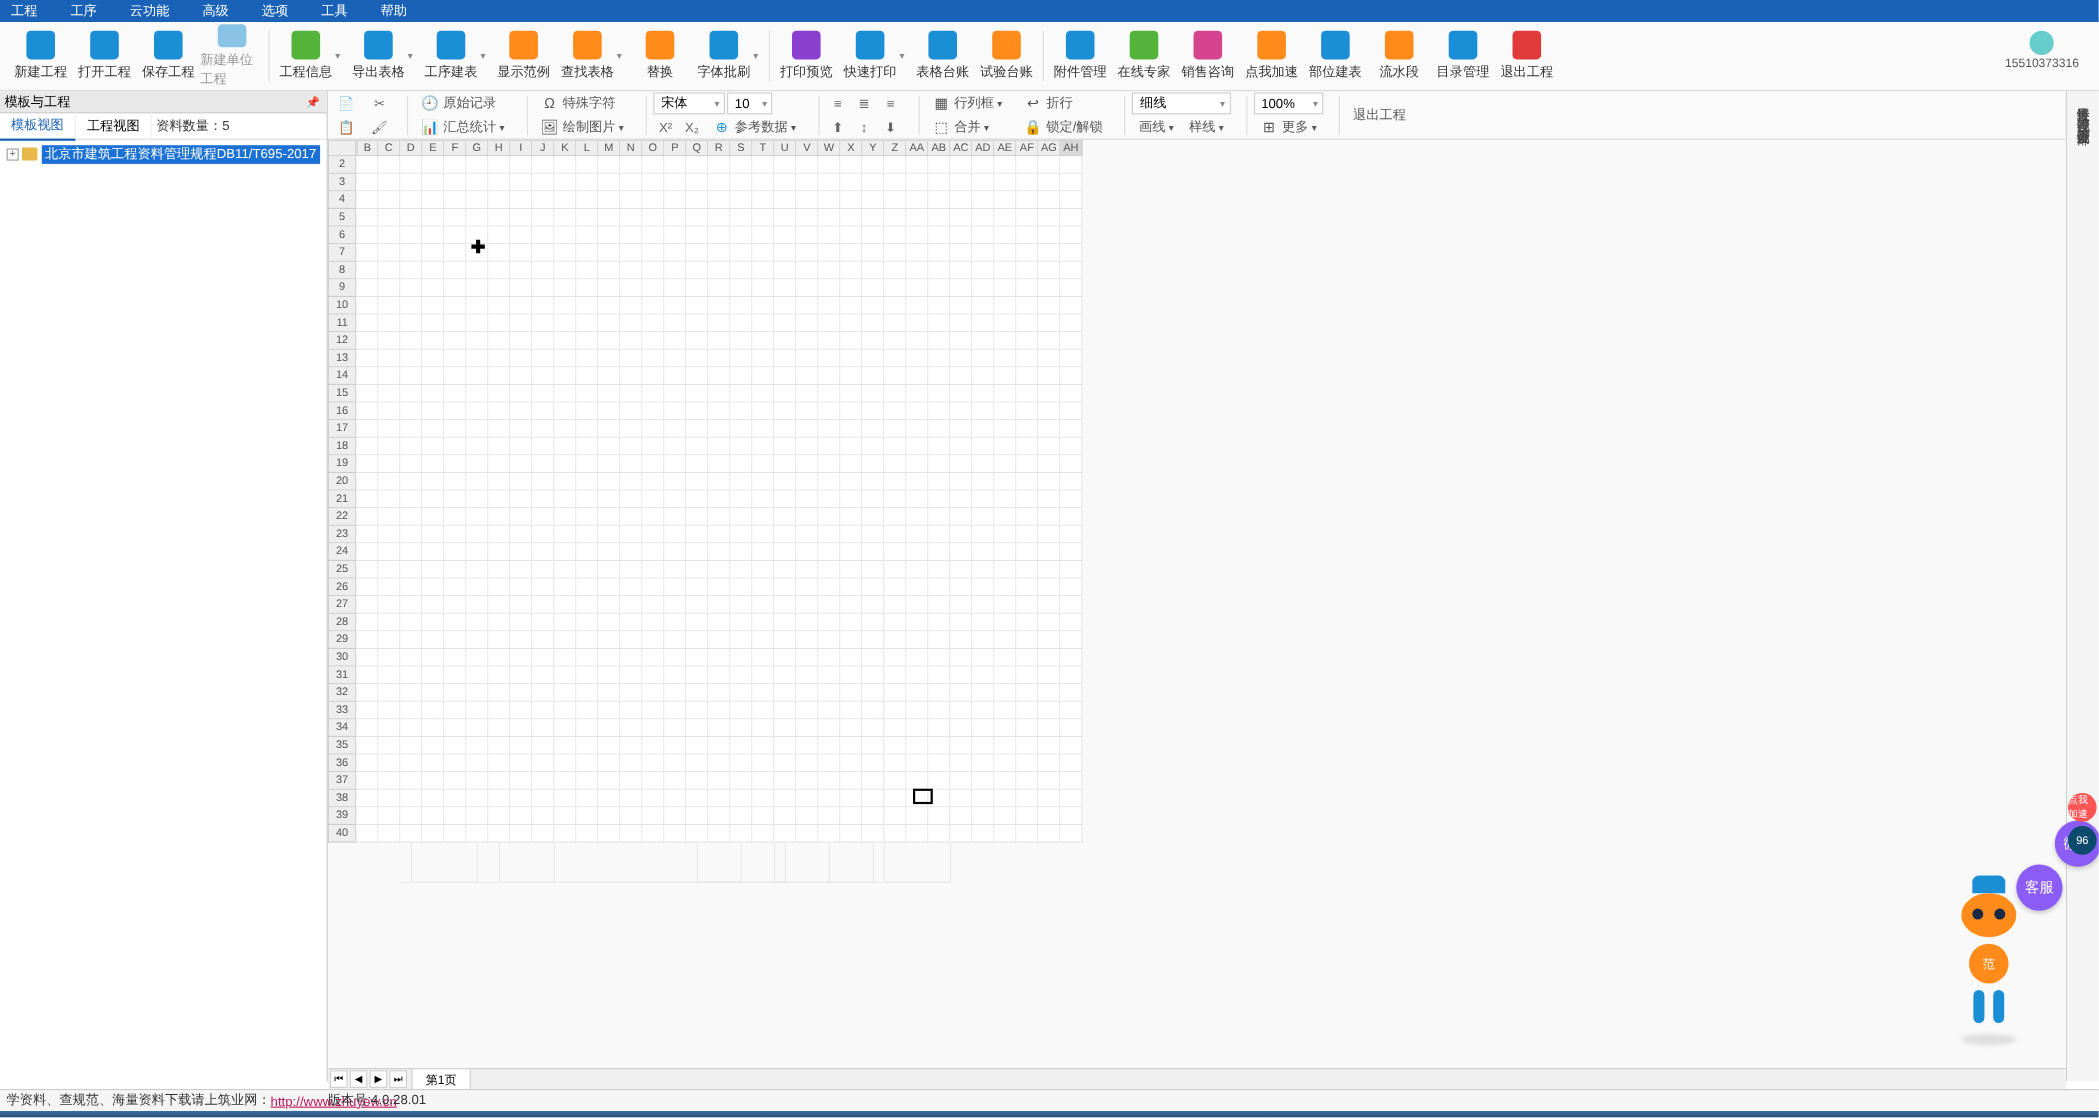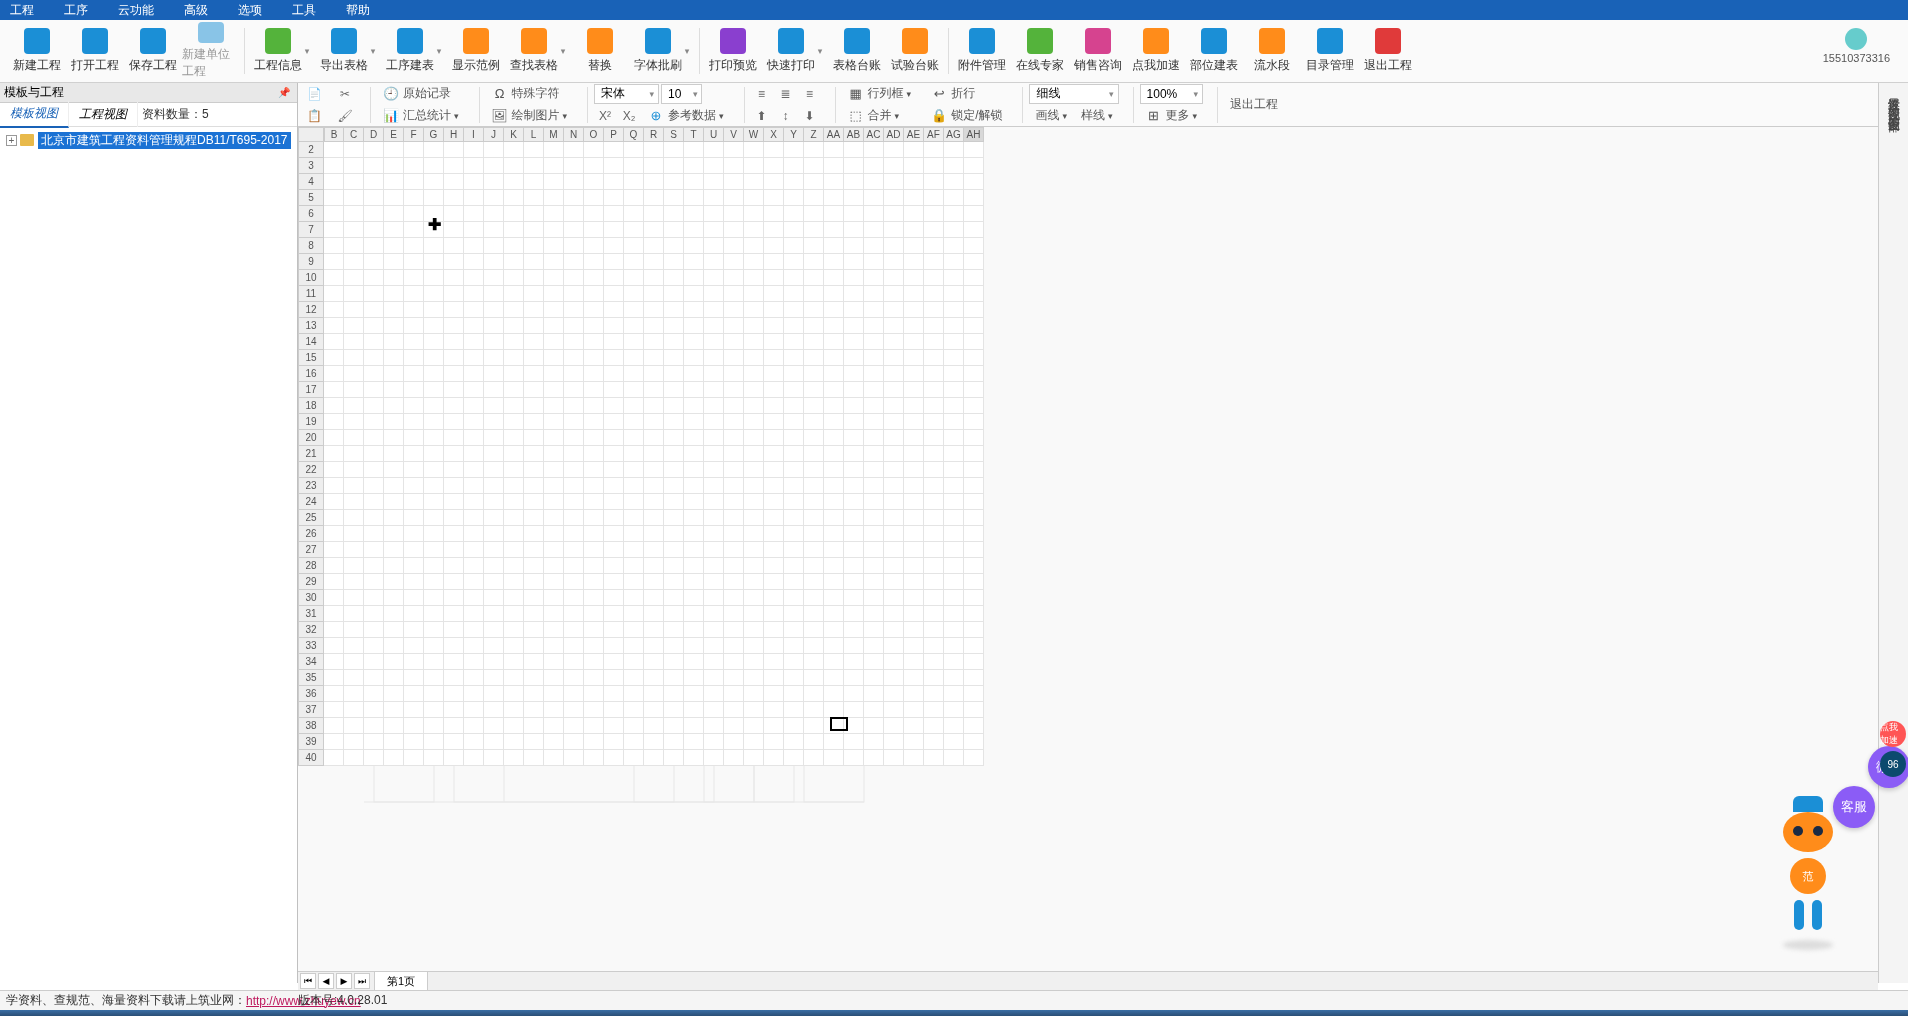--- a/index.html
+++ b/index.html
@@ -19,21 +19,21 @@
 .tool-dd { width: 8px; display:flex; align-items:center; justify-content:center; color:#888; font-size:9px; margin-left:-4px; margin-right:4px; cursor:pointer;}
 .user-badge { position:absolute; right:18px; top:8px; display:flex; flex-direction:column; align-items:center; }
 .user-avatar { width:22px; height:22px; border-radius:50%; background:#6cc; margin-bottom:2px;}
 .user-id { font-size:11px; color:#555;}
 
 
 .left-panel { position:absolute; left:0; top:83px; width:298px; height:900px; border-right:1px solid #c0c0c0; background:#fff; }
 .panel-title { height:20px; background:#e8e8e8; font-size:12px; padding-left:4px; display:flex; align-items:center; justify-content:space-between; border-bottom:1px solid #ccc;}
 .panel-title .pin { font-size:10px; margin-right:6px; cursor:pointer;}
 .panel-tabs { height:24px; display:flex; align-items:center; border-bottom:1px solid #ddd; font-size:12px; }
-.ptab { padding:4px 10px; cursor:pointer; border-right:1px solid #eee;font-style:italic;}
+.ptab { padding:4px 10px; cursor:pointer; border-right:1px solid #eee;}
 .ptab.active { color:#1962b7; border-bottom:2px solid #1962b7; }
 .data-count { margin-left: 4px; color:#333; }
 .search-row { display:flex; align-items:center; padding:6px 4px; gap:6px;}
 .search-input { flex:1; height:24px; border:1px solid #ccc; border-radius:12px; padding:0 10px; font-size:12px; color:#aaa;}
 .search-icons span { color:#1962b7; font-size:15px; margin:0 3px; cursor:pointer; font-weight:bold;}
 .tree { padding:4px 6px; font-size:12px; }
 .tree-row { display:flex; align-items:center; height:18px; }
 .tree-exp { width:11px; height:11px; border:1px solid #999; display:flex; align-items:center; justify-content:center; font-size:10px; margin-right:3px; color:#666; cursor:pointer;}
 .tree-folder { width:14px; height:12px; background:#e8b94a; margin-right:4px; border-radius:1px;}
 .tree-label { background:#1b72d4; color:#fff; padding:0 3px; }

